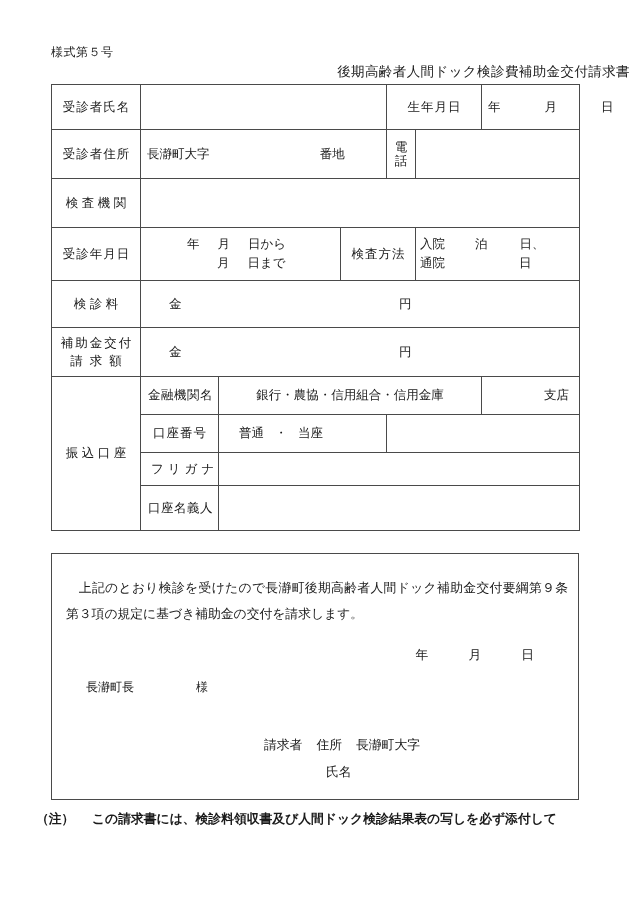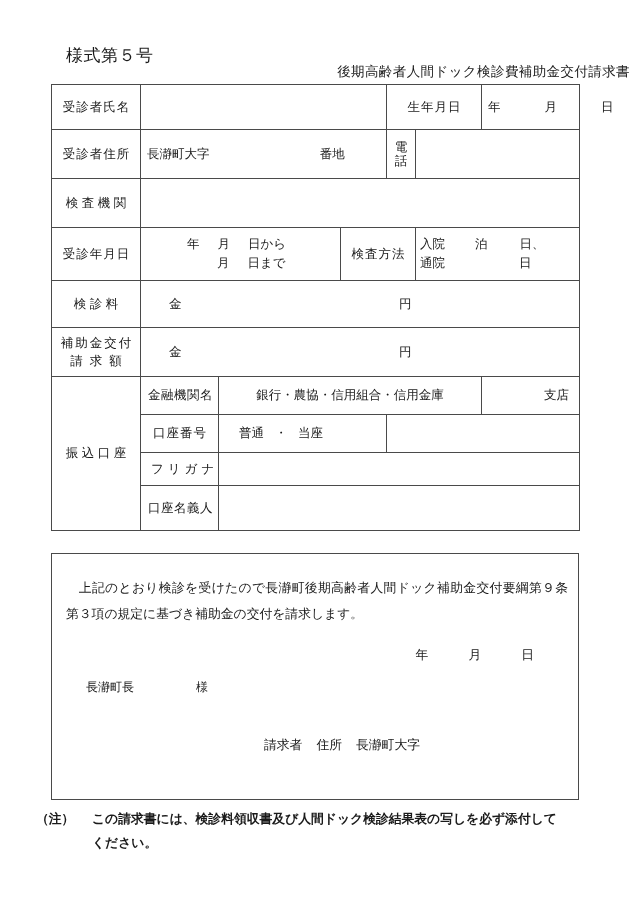--- a/index.html
+++ b/index.html
@@ -17,23 +17,23 @@
     overflow: hidden;
   }
   .page {
     position: absolute;
     inset: 0;
   }
 
   
   .form-no {
     position: absolute;
-    left: 66px;
+    left: 51px;
     top: 44px;
-    font-size: 17px;
+    font-size: 12px;
     letter-spacing: 0.5px;
     white-space: nowrap;
   }
   .doc-title {
     position: absolute;
     left: 0;
     right: 0;
     top: 63px;
     text-align: right;
     font-size: 13.5px;
@@ -349,21 +349,23 @@
     </div>
 
     <div class="mayor">
       <span>長瀞町長</span><span class="gap"></span><span>様</span>
     </div>
 
     <div class="claimant">
       <span class="r">
         <span>請求者</span><span class="g1"></span><span>住所</span><span class="g2"></span><span>長瀞町大字</span>
       </span>
+      <span class="r">
+        <span class="indent"></span><span>氏名</span>
+      </span>
     </div>
   </div>
 
   <div class="note">
     <span class="n-head">（注）</span><span>この請求書には、検診料領収書及び人間ドック検診結果表の写しを必ず添付して</span>
-    <span class="n-second">ください。</span>
   </div>
 
 </div>
 
 </body></html>

